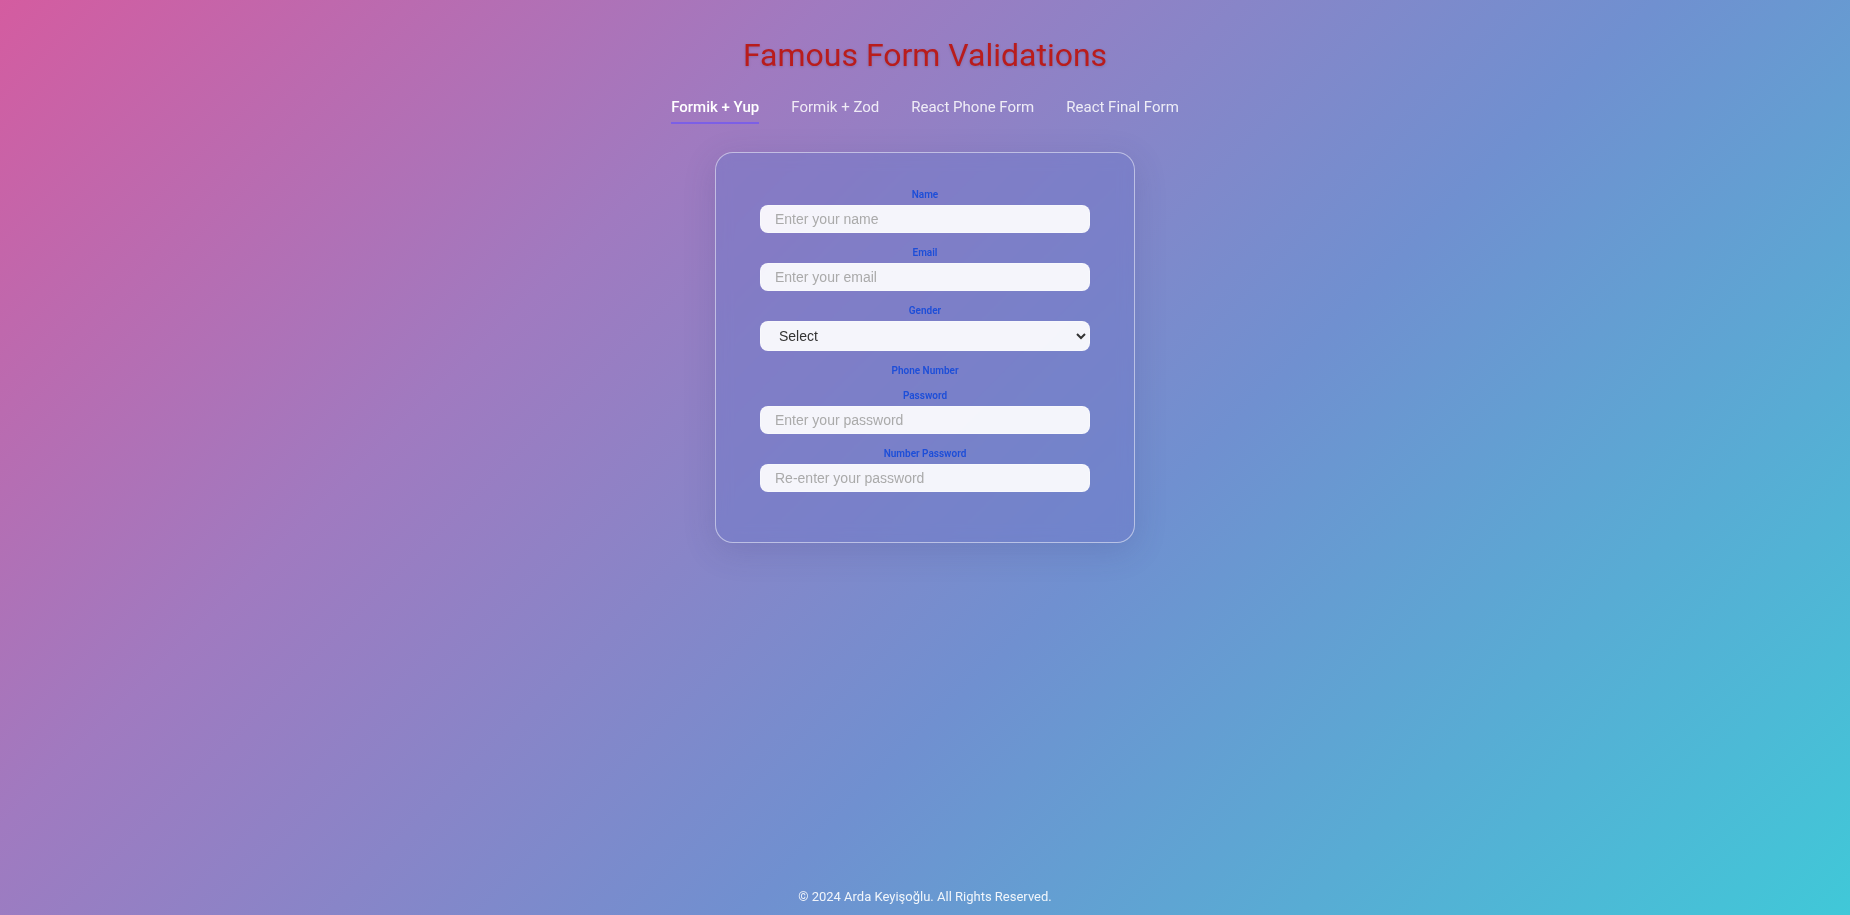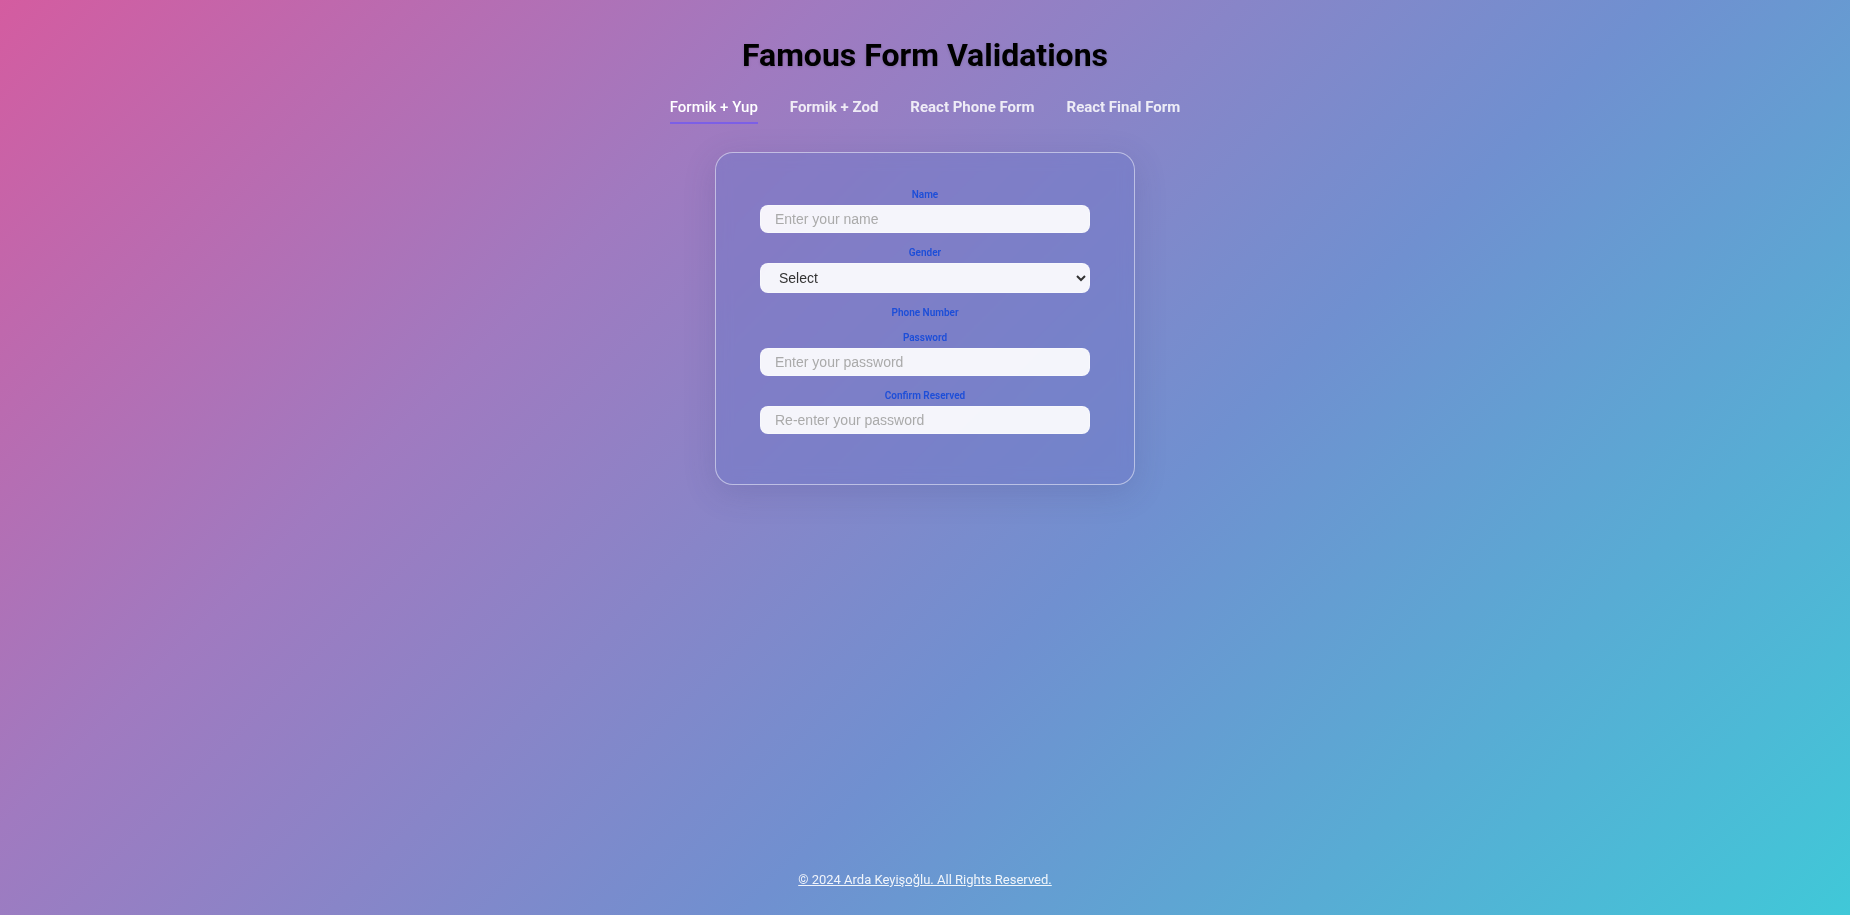--- a/index.html
+++ b/index.html
@@ -13,38 +13,38 @@
       height: 915px;
       background: linear-gradient(135deg, #d45ca0 0%, #a07ac0 30%, #7090d0 60%, #40c8d8 100%);
       font-family: -apple-system, BlinkMacSystemFont, 'Segoe UI', Roboto, sans-serif;
       display: flex;
       flex-direction: column;
       align-items: center;
       overflow: hidden;
     }
 
     .page-title {
-      color: #000000;
+      color: #b91c1c;
       font-size: 32px;
-      font-weight: 700;
+      font-weight: 400;
       margin-top: 36px;
       margin-bottom: 24px;
       text-shadow: 0 1px 3px rgba(0,0,0,0.15);
     }
 
     .tabs-container {
       display: flex;
       gap: 32px;
       margin-bottom: 28px;
     }
 
     .tab {
       color: #ffffff;
       font-size: 15px;
-      font-weight: 700;
+      font-weight: 400;
       cursor: pointer;
       padding-bottom: 6px;
       border-bottom: 2px solid transparent;
       opacity: 0.85;
       text-decoration: none;
     }
 
     .tab.active {
       color: #ffffff;
       border-bottom: 2px solid #7c5fe6;
@@ -113,25 +113,24 @@
       font-weight: 600;
       border: none;
       border-radius: 8px;
       cursor: pointer;
       margin-top: 8px;
       transition: background 0.2s;
     }
 
     .footer {
       position: absolute;
-      bottom: 28px;
+      bottom: 11px;
       color: rgba(255,255,255,0.9);
       font-size: 13px;
       font-weight: 400;
-      text-decoration: underline;
     }
   </style>
 </head>
 <body>
 
 <h1 class="page-title">Famous Form Validations</h1>
 
 <nav class="tabs-container">
   <a class="tab active">Formik + Yup</a>
   <a class="tab">Formik + Zod</a>
@@ -143,20 +142,24 @@
 
   <form>
 
     
     <div class="field-group">
       <label class="field-label">Name</label>
       <input class="field-input" type="text" placeholder="Enter your name" style="">
     </div>
 
     
+    <div class="field-group">
+      <label class="field-label">Email</label>
+      <input class="field-input" type="email" placeholder="Enter your email" style="">
+    </div>
 
     
     <div class="field-group">
       <label class="field-label">Gender</label>
       <select class="field-input">
         <option>Select</option>
         <option>Male</option>
         <option>Female</option>
         <option>Other</option>
       </select>
@@ -168,21 +171,21 @@
     </div>
 
     
     <div class="field-group">
       <label class="field-label">Password</label>
       <input class="field-input" type="password" placeholder="Enter your password" style="">
     </div>
 
     
     <div class="field-group">
-      <label class="field-label">Confirm Reserved</label>
+      <label class="field-label">Number Password</label>
       <input class="field-input" type="password" placeholder="Re-enter your password" style="">
     </div>
 
     
 
   </form>
 </div>
 
 <div class="footer">© 2024 Arda Keyişoğlu. All Rights Reserved.</div>
 

